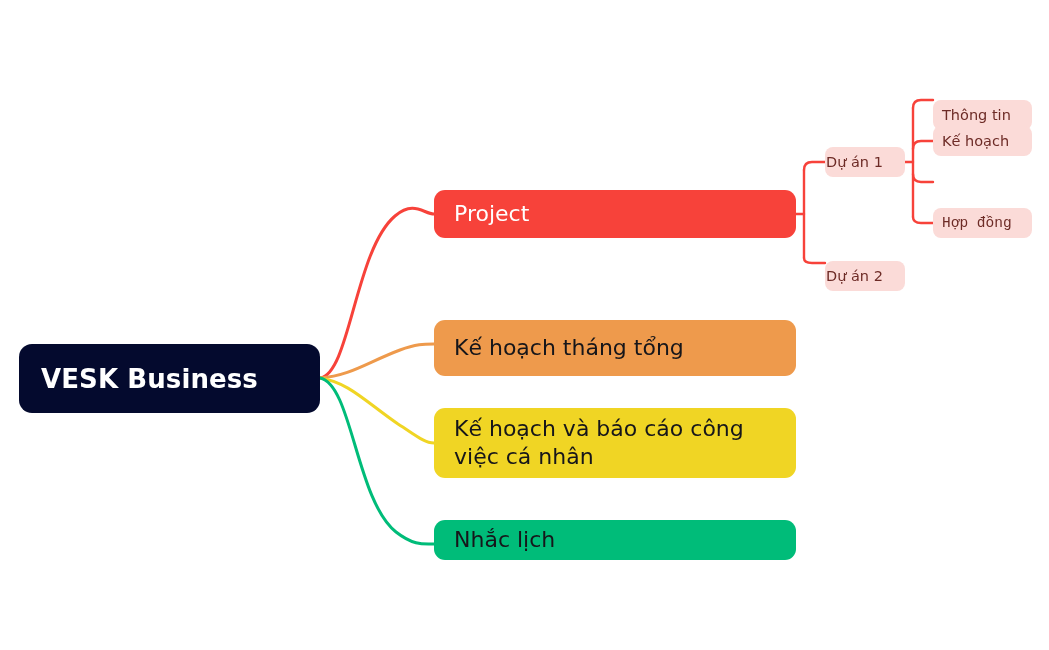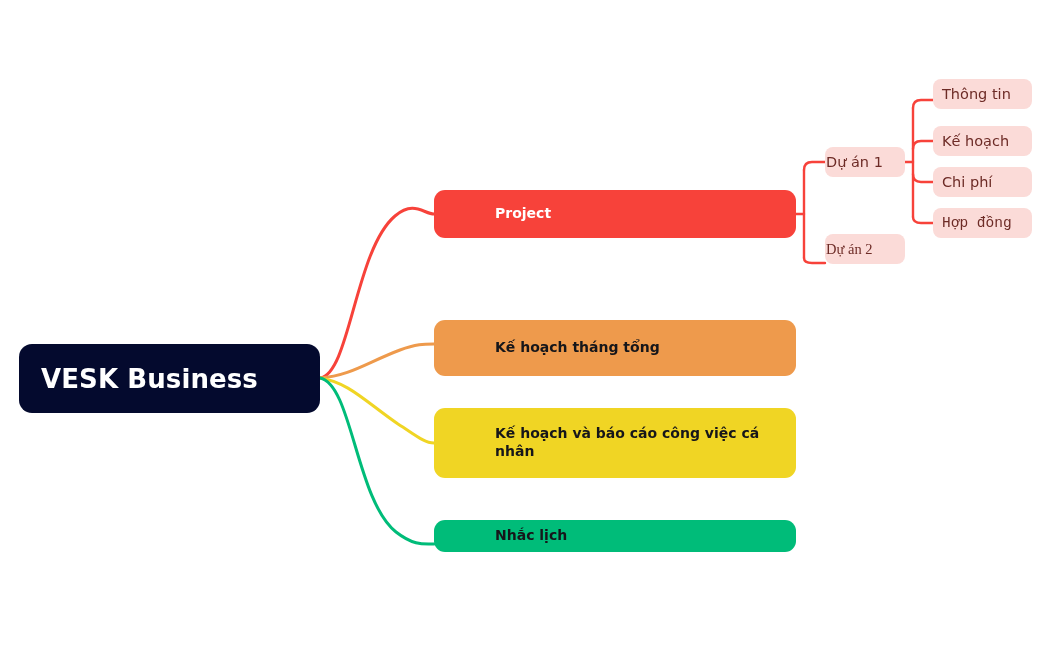--- a/index.html
+++ b/index.html
@@ -63,24 +63,23 @@
   }
 
   
   .node-l1 {
     left: 434px;
     width: 362px;
     padding: 0 20px;
     border-radius: 11px;
   }
   .node-l1 .node-label {
-    font-size: 14px;
-    font-weight: bold;
+    font-size: 22px;
+    font-weight: normal;
     line-height: 1.28;
-    margin-left: 41px;
   }
 
   .node-project {
     top: 190px;
     height: 48px;
     background: #f7423a;
   }
   .node-project .node-label { color: #ffffff; }
 
   .node-plan-month {
@@ -92,21 +91,21 @@
 
   .node-plan-personal {
     top: 408px;
     height: 70px;
     background: #f0d524;
   }
   .node-plan-personal .node-label { color: #16161a; }
 
   .node-reminder {
     top: 520px;
-    height: 32px;
+    height: 40px;
     background: #00bc79;
   }
   .node-reminder .node-label { color: #16161a; }
 
   
   .node-l2 {
     left: 825px;
     width: 80px;
     height: 30px;
     background: #fbdbd8;
@@ -114,39 +113,39 @@
     padding: 0 1px;
     justify-content: flex-start;
   }
   .node-l2 .node-label {
     color: #6d2b26;
     font-size: 14.5px;
     font-weight: normal;
     white-space: nowrap;
   }
   .node-duan1 { top: 147px; }
-  .node-duan2 { top: 234px; font-family: Liberation Serif, serif; }
+  .node-duan2 { top: 261px; }
 
   
   .node-l3 {
     left: 933px;
     width: 99px;
     height: 30px;
     background: #fbdbd8;
     border-radius: 8px;
     padding: 0 9px;
     justify-content: flex-start;
   }
   .node-l3 .node-label {
     color: #6d2b26;
     font-size: 14.5px;
     font-weight: normal;
     white-space: nowrap;
   }
-  .node-thongtin { top: 79px; }
+  .node-thongtin { top: 100px; }
   .node-kehoach  { top: 126px; }
   .node-chiphi   { top: 167px; }
   .node-hopdong  { top: 208px; font-family: Liberation Mono, monospace; }
 </style>
 </head>
 <body>
 
 <div id="canvas">
 
   <svg id="edges" viewBox="0 0 1049 650" xmlns="http://www.w3.org/2000/svg">
@@ -209,21 +208,18 @@
   </div>
 
   <div class="node node-l3 node-thongtin">
     <span class="node-label">Thông tin</span>
   </div>
 
   <div class="node node-l3 node-kehoach">
     <span class="node-label">Kế hoạch</span>
   </div>
 
-  <div class="node node-l3 node-chiphi">
-    <span class="node-label">Chi phí</span>
-  </div>
 
   <div class="node node-l3 node-hopdong">
     <span class="node-label">Hợp đồng</span>
   </div>
 
 </div>
 
 </body></html>

